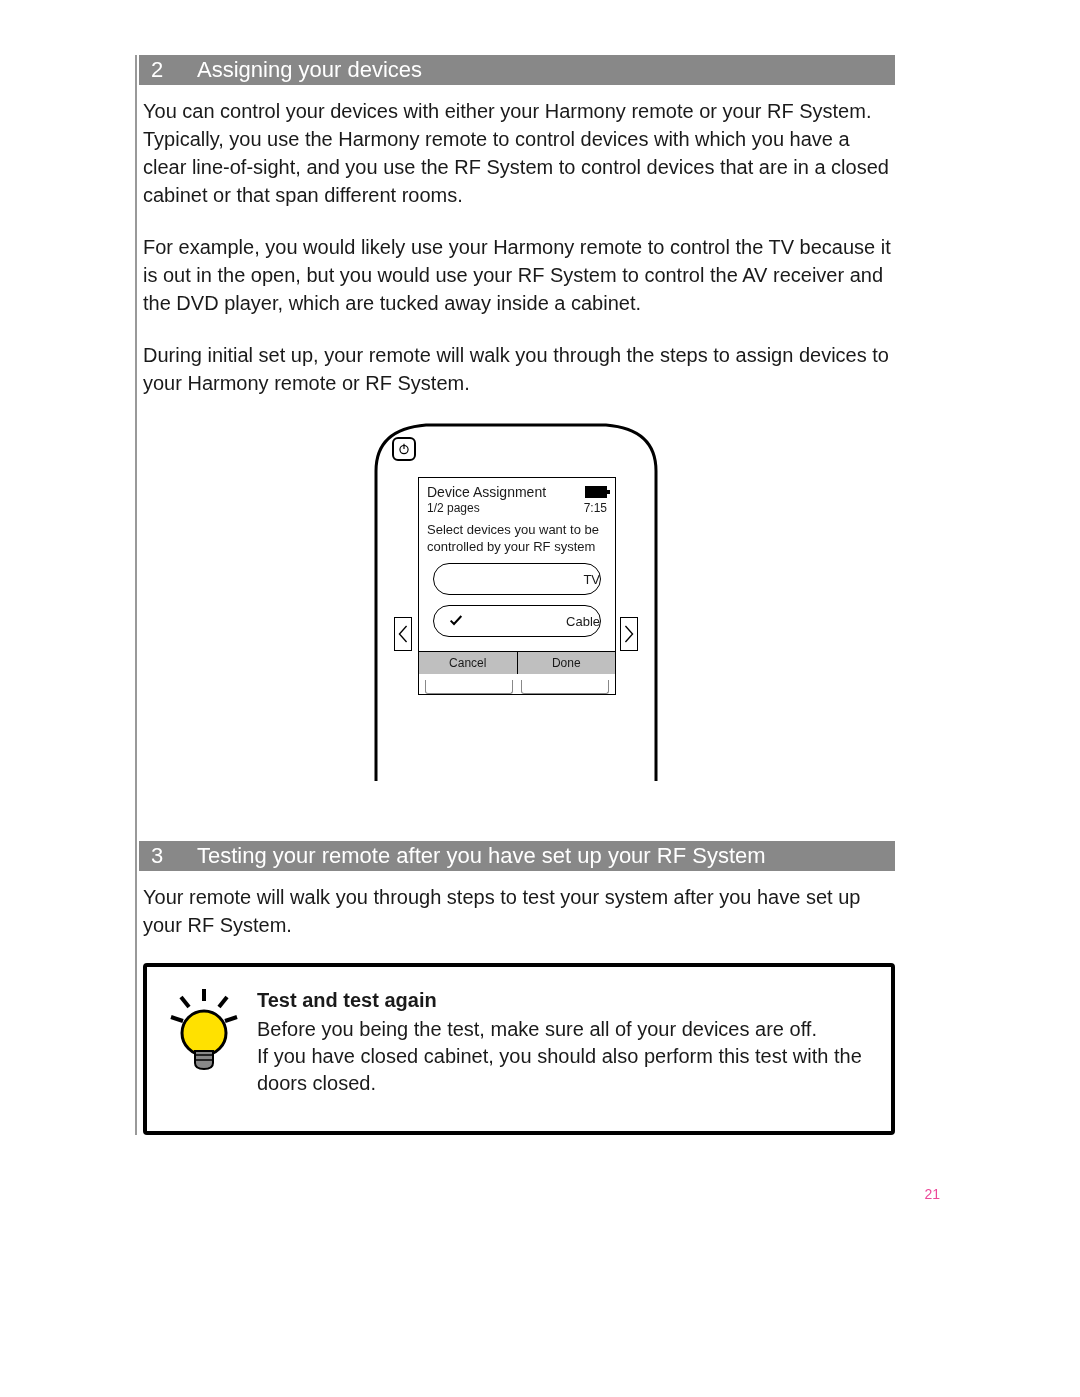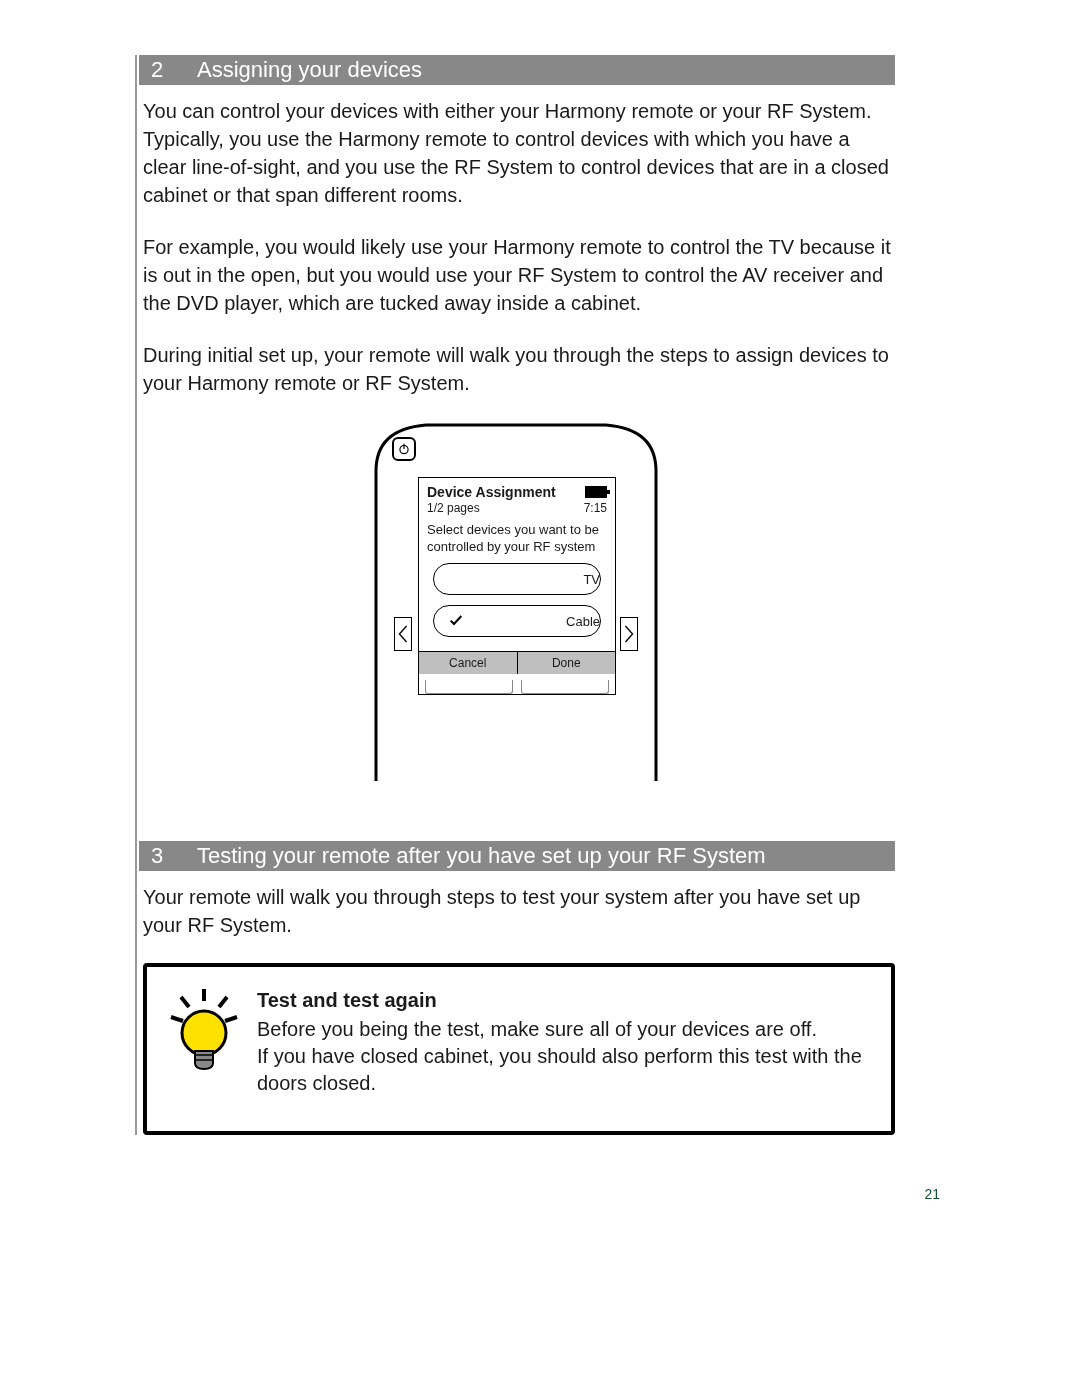--- a/index.html
+++ b/index.html
@@ -67,21 +67,21 @@
     position: absolute;
     left: 62px; top: 56px;
     width: 198px;
     border: 1px solid #000;
   }
   .screen-header {
     padding: 6px 8px 2px 8px;
   }
   .screen-header .row1 {
     display: flex; justify-content: space-between; align-items: center;
-    font-size: 14px; font-weight: 700;
+    font-size: 14px; font-weight: 400;
   }
   .battery-icon {
     width: 22px; height: 12px; border: 1.5px solid #000; position: relative; background:#000;
   }
   .battery-icon::after {
     content:""; position:absolute; right:-4px; top:3px; width:3px; height:4px; background:#000;
   }
   .screen-header .row2 {
     display: flex; justify-content: space-between;
     font-size: 12px; margin-top: 1px;
@@ -143,21 +143,21 @@
     width: 78px; height: 90px; flex-shrink:0;
   }
   .tip-text { font-size: 20px; line-height: 27px; }
   .tip-text .tip-title { font-weight: 700; margin-bottom: 2px; }
 
   .page-num {
     position:absolute;
     right: 140px;
     bottom: 195px;
     font-size: 14px;
-    color:#14532d;
+    color:#ec4899;
   }
 </style>
 </head>
 <body>
 
 <div class="content">
 
   <div class="section-header">
     <span class="num">2</span>
     <span class="title">Assigning your devices</span>

